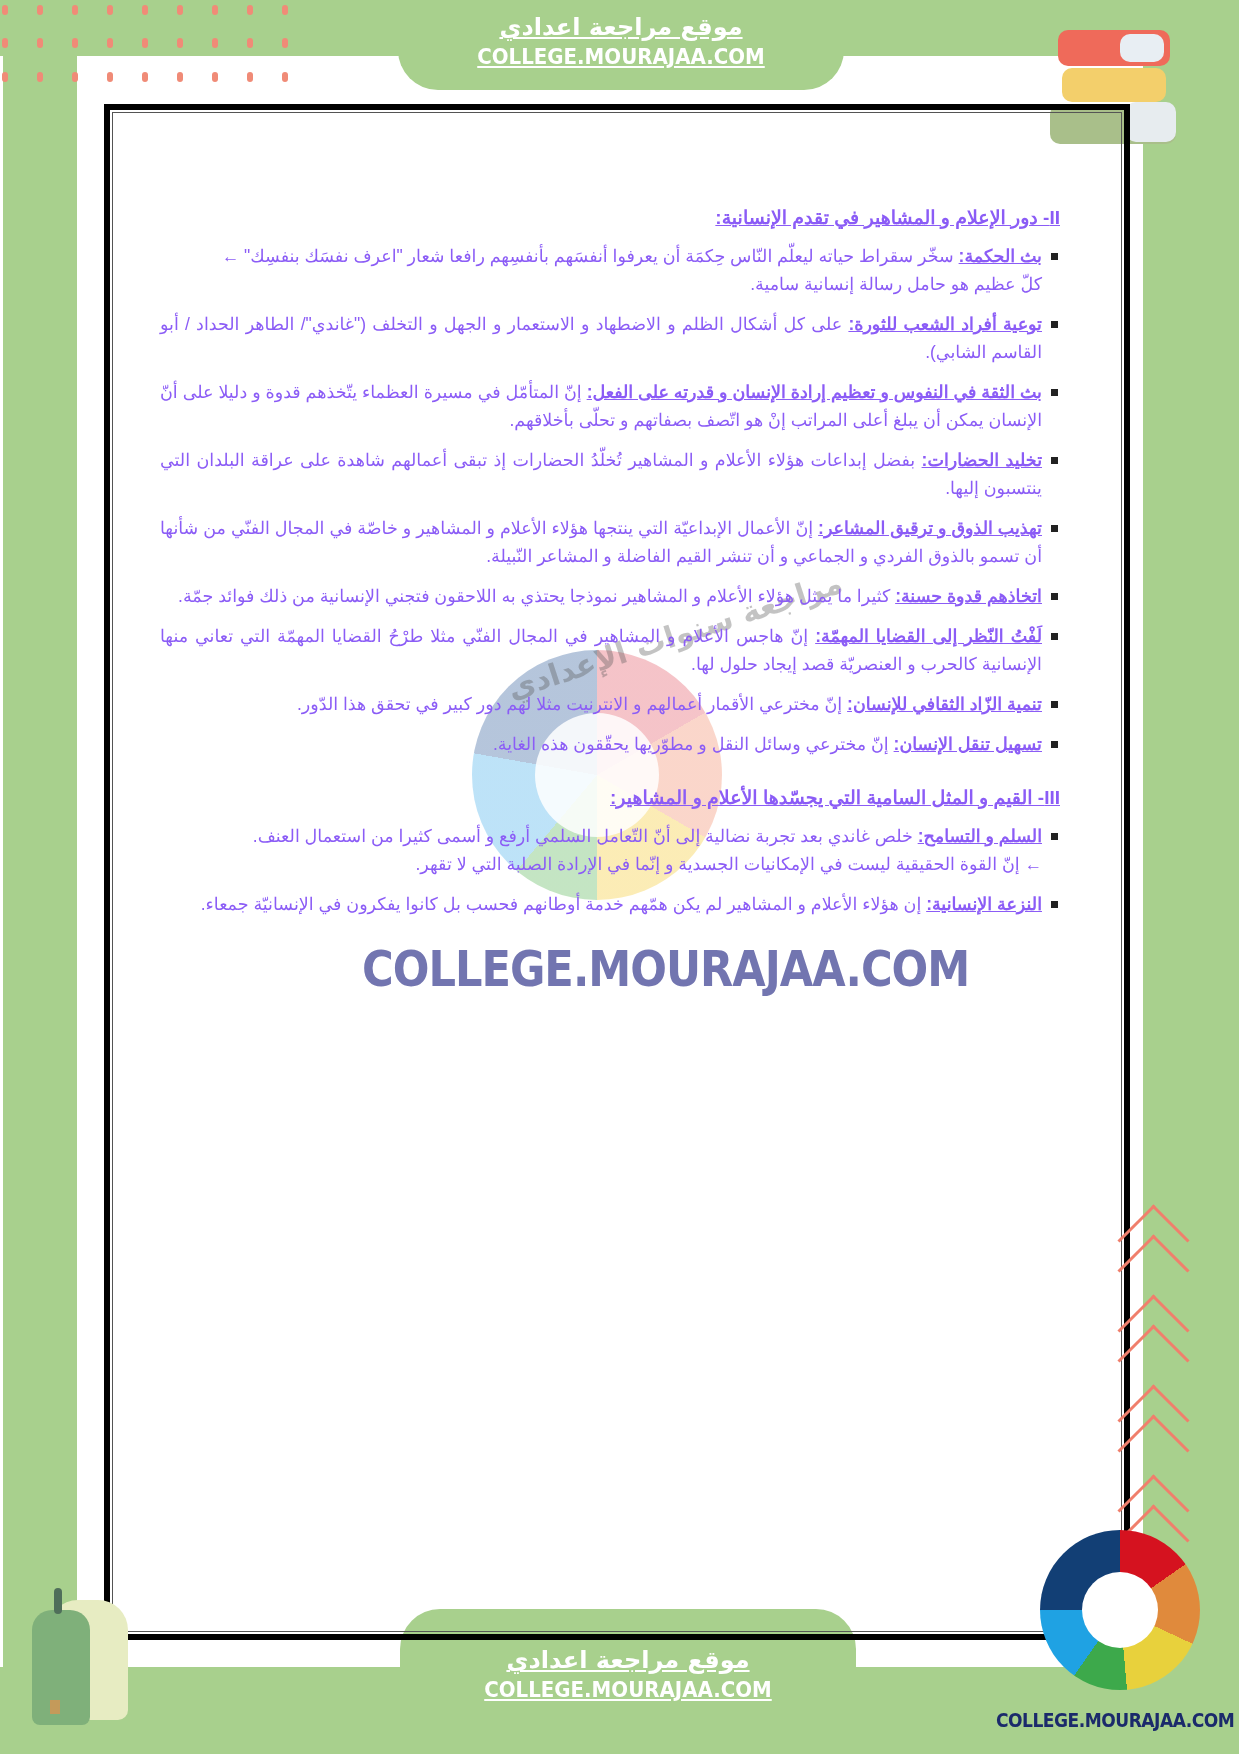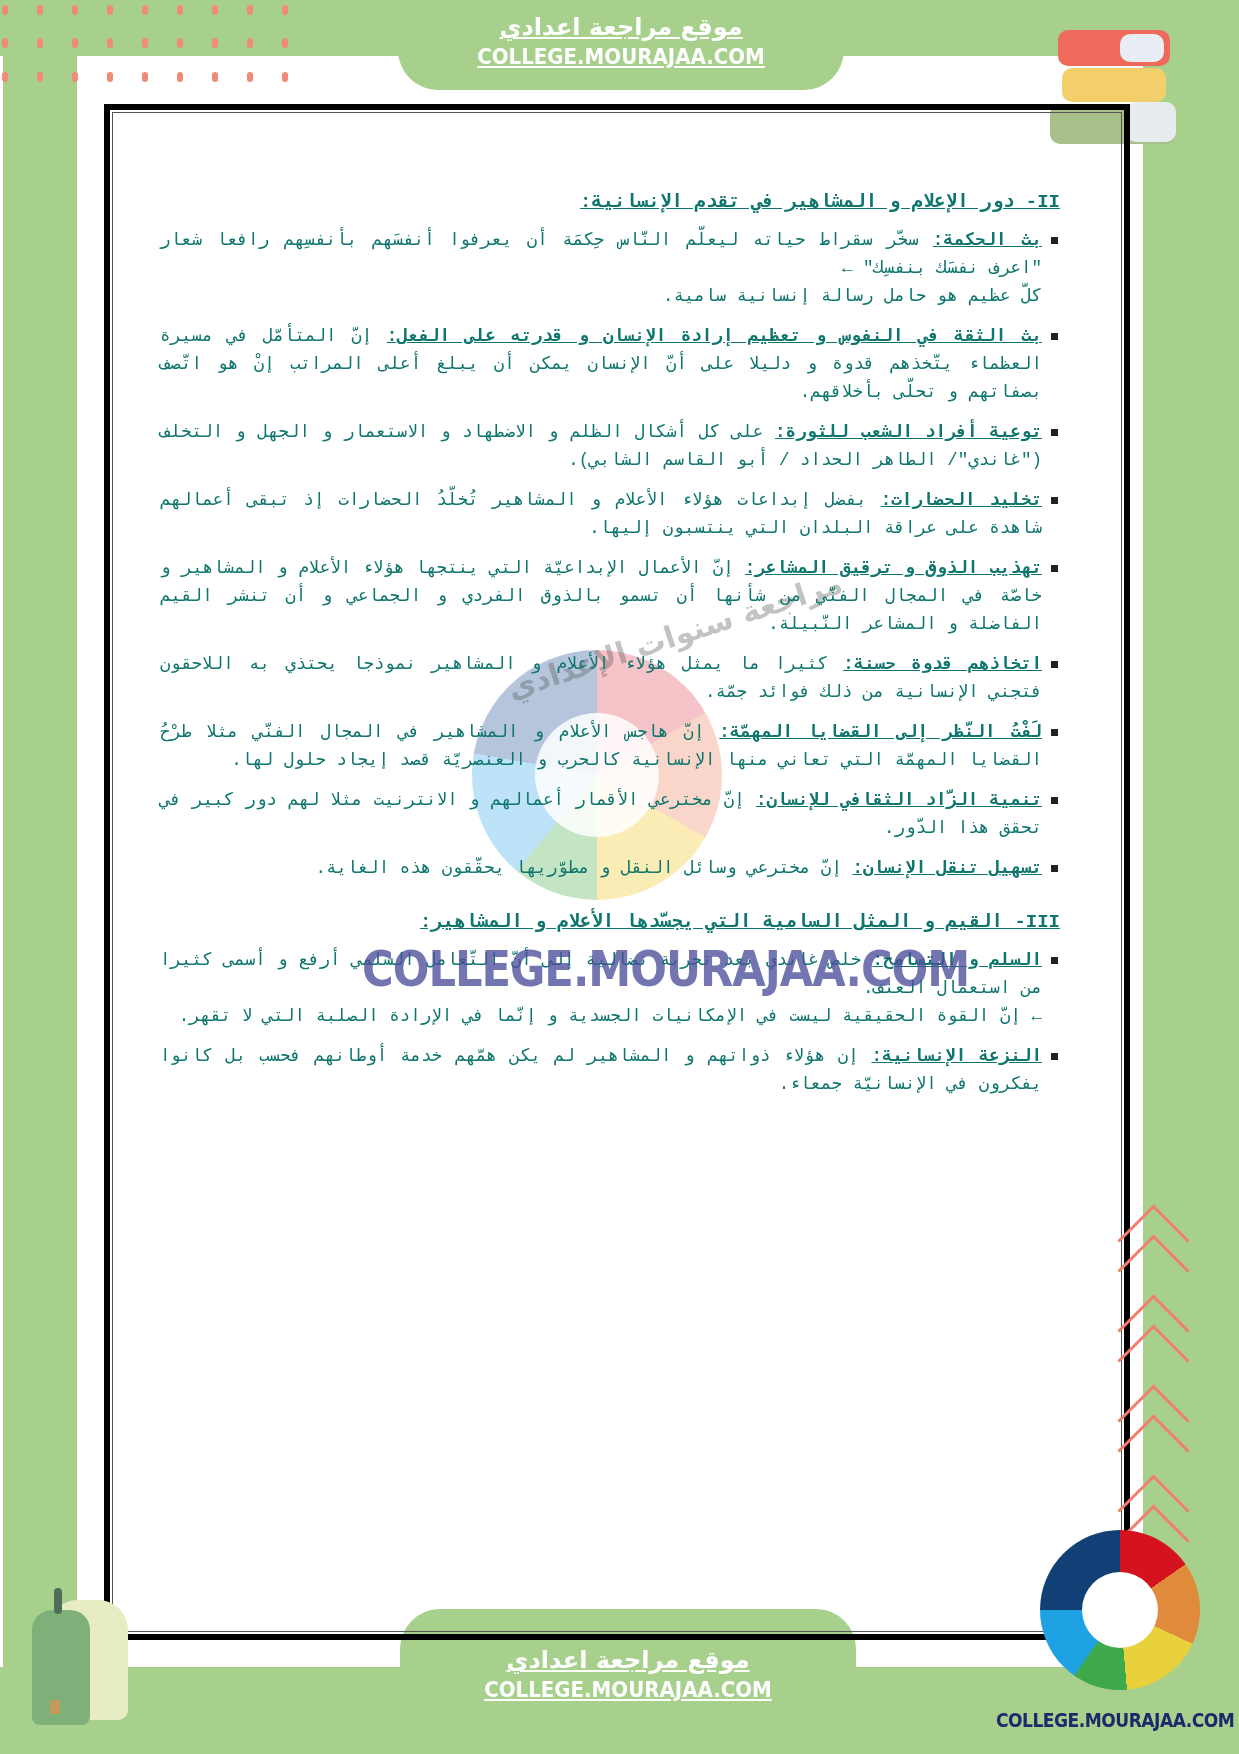--- a/index.html
+++ b/index.html
@@ -12,21 +12,21 @@
   .top-tab { position:absolute; left:398px; top:40px; width:446px; height:50px; border-radius:0 0 40px 40px; }
   .bottom-tab { position:absolute; left:400px; top:1609px; width:456px; height:70px; border-radius:40px 40px 0 0; }
   .dots { position:absolute; left:0; top:0; width:310px; height:190px; }
   .dot-row { position:absolute; left:0; display:flex; gap:29px; }
   .dot { width:6px; height:10px; border-radius:3px; background:#f08b77; }
   .frame-outer { position:absolute; left:104px; top:104px; width:1026px; height:1536px; border:6px solid #000; box-sizing:border-box; }
   .frame-inner { position:absolute; left:112px; top:112px; width:1010px; height:1520px; border:1px solid #555; box-sizing:border-box; }
   .brand { position:absolute; text-align:center; color:#fff; font-family:"DejaVu Sans", sans-serif; font-weight:bold; }
   .brand .ar { font-size:24px; text-decoration:underline; line-height:30px;text-align:center; }
   .brand .en { font-size:22px; text-decoration:underline; letter-spacing:0; line-height:30px; font-family:"DejaVu Sans Condensed","DejaVu Sans", sans-serif; }
-  .content { position:absolute; left:160px; top:188px; width:900px; direction:rtl; text-align:justify; font-family:Liberation Mono, monospace; color:#0f766e; font-size:17.5px; line-height:28px; }
+  .content { position:absolute; left:160px; top:204px; width:900px; direction:rtl; text-align:justify; font-family:Liberation Sans, sans-serif; color:#8b5cf6; font-size:17.5px; line-height:28px; }
   .section-title { font-weight:bold; font-size:19px; text-decoration:underline; margin:0 0 10px 0; }
   .item { position:relative; padding-right:18px; margin-bottom:12px; }
   .item::before { content:""; position:absolute; right:2px; top:11px; width:7px; height:7px; background:#222; }
   .term { font-weight:bold; text-decoration:underline; }
   .sub { display:block; }
   .section-gap { height:14px; }
   .watermark-ring { position:absolute; left:472px; top:650px; width:250px; height:250px; border-radius:50%; opacity:0.45;
     background: conic-gradient(#e97b86 0 60deg, #f5a48a 60deg 120deg, #f7d55c 120deg 180deg, #7cc57a 180deg 220deg, #6dc0ef 220deg 280deg, #5b7fb0 280deg 360deg); }
   .watermark-hole { position:absolute; left:535px; top:713px; width:124px; height:124px; border-radius:50%; background:#fff; opacity:0.85; }
   .wm-text { position:absolute; left:362px; top:940px; font-family:"DejaVu Sans Condensed","DejaVu Sans", sans-serif; font-weight:bold; font-size:48px; color:#4b4f9a; opacity:0.78; letter-spacing:-1px; transform:scaleY(1.05); white-space:nowrap; }
@@ -104,34 +104,34 @@
 <div class="frame-inner"></div>
 
 <div class="watermark-ring"></div>
 <div class="watermark-hole"></div>
 <div class="wm-arabic">مراجعة سنوات الإعدادي</div>
 
 <div class="content">
   <div>
     <div class="section-title">II- دور الإعلام و المشاهير في تقدم الإنسانية:</div>
     <div class="item"><span class="term">بث الحكمة:</span><span> سخّر سقراط حياته ليعلّم النّاس حِكمَة أن يعرفوا أنفسَهم بأنفسِهم رافعا شعار "اعرف نفسَك بنفسِك" ←</span><span class="sub">كلّ عظيم هو حامل رسالة إنسانية سامية.</span></div>
+    <div class="item"><span class="term">توعية أفراد الشعب للثورة:</span><span> على كل أشكال الظلم و الاضطهاد و الاستعمار و الجهل و التخلف ("غاندي"/ الطاهر الحداد / أبو القاسم الشابي).</span></div>
     <div class="item"><span class="term">بث الثقة في النفوس و تعظيم إرادة الإنسان و قدرته على الفعل:</span><span> إنّ المتأمّل في مسيرة العظماء يتّخذهم قدوة و دليلا على أنّ الإنسان يمكن أن يبلغ أعلى المراتب إنْ هو اتّصف بصفاتهم و تحلّى بأخلاقهم.</span></div>
-    <div class="item"><span class="term">توعية أفراد الشعب للثورة:</span><span> على كل أشكال الظلم و الاضطهاد و الاستعمار و الجهل و التخلف ("غاندي"/ الطاهر الحداد / أبو القاسم الشابي).</span></div>
     <div class="item"><span class="term">تخليد الحضارات:</span><span> بفضل إبداعات هؤلاء الأعلام و المشاهير تُخلّدُ الحضارات إذ تبقى أعمالهم شاهدة على عراقة البلدان التي ينتسبون إليها.</span></div>
     <div class="item"><span class="term">تهذيب الذوق و ترقيق المشاعر:</span><span> إنّ الأعمال الإبداعيّة التي ينتجها هؤلاء الأعلام و المشاهير و خاصّة في المجال الفنّي من شأنها أن تسمو بالذوق الفردي و الجماعي و أن تنشر القيم الفاضلة و المشاعر النّبيلة.</span></div>
     <div class="item"><span class="term">اتخاذهم قدوة حسنة:</span><span> كثيرا ما يمثل هؤلاء الأعلام و المشاهير نموذجا يحتذي به اللاحقون فتجني الإنسانية من ذلك فوائد جمّة.</span></div>
     <div class="item"><span class="term">لَفْتُ النّظر إلى القضايا المهمّة:</span><span> إنّ هاجس الأعلام و المشاهير في المجال الفنّي مثلا طرْحُ القضايا المهمّة التي تعاني منها الإنسانية كالحرب و العنصريّة قصد إيجاد حلول لها.</span></div>
     <div class="item"><span class="term">تنمية الزّاد الثقافي للإنسان:</span><span> إنّ مخترعي الأقمار أعمالهم و الانترنيت مثلا لهم دور كبير في تحقق هذا الدّور.</span></div>
     <div class="item"><span class="term">تسهيل تنقل الإنسان:</span><span> إنّ مخترعي وسائل النقل و مطوّريها يحقّقون هذه الغاية.</span></div>
   </div>
   <div class="section-gap"></div>
   <div>
     <div class="section-title">III- القيم و المثل السامية التي يجسّدها الأعلام و المشاهير:</div>
     <div class="item"><span class="term">السلم و التسامح:</span><span> خلص غاندي بعد تجربة نضالية إلى أنّ التّعامل السلمي أرفع و أسمى كثيرا من استعمال العنف.</span><span class="sub">← إنّ القوة الحقيقية ليست في الإمكانيات الجسدية و إنّما في الإرادة الصلبة التي لا تقهر.</span></div>
-    <div class="item"><span class="term">النزعة الإنسانية:</span><span> إن هؤلاء ذواتهم و المشاهير لم يكن همّهم خدمة أوطانهم فحسب بل كانوا يفكرون في الإنسانيّة جمعاء.</span></div>
+    <div class="item"><span class="term">النزعة الإنسانية:</span><span> إن هؤلاء الأعلام و المشاهير لم يكن همّهم خدمة أوطانهم فحسب بل كانوا يفكرون في الإنسانيّة جمعاء.</span></div>
   </div>
 </div>
 
 <div class="wm-text">COLLEGE.MOURAJAA.COM</div>
 
 <div class="chev-group" style="top:1195px;">
     <i class="chev" style="left:30px; top:20px;"></i>
     <i class="chev" style="left:30px; top:50px;"></i>
   </div>
 <div class="chev-group" style="top:1285px;">

